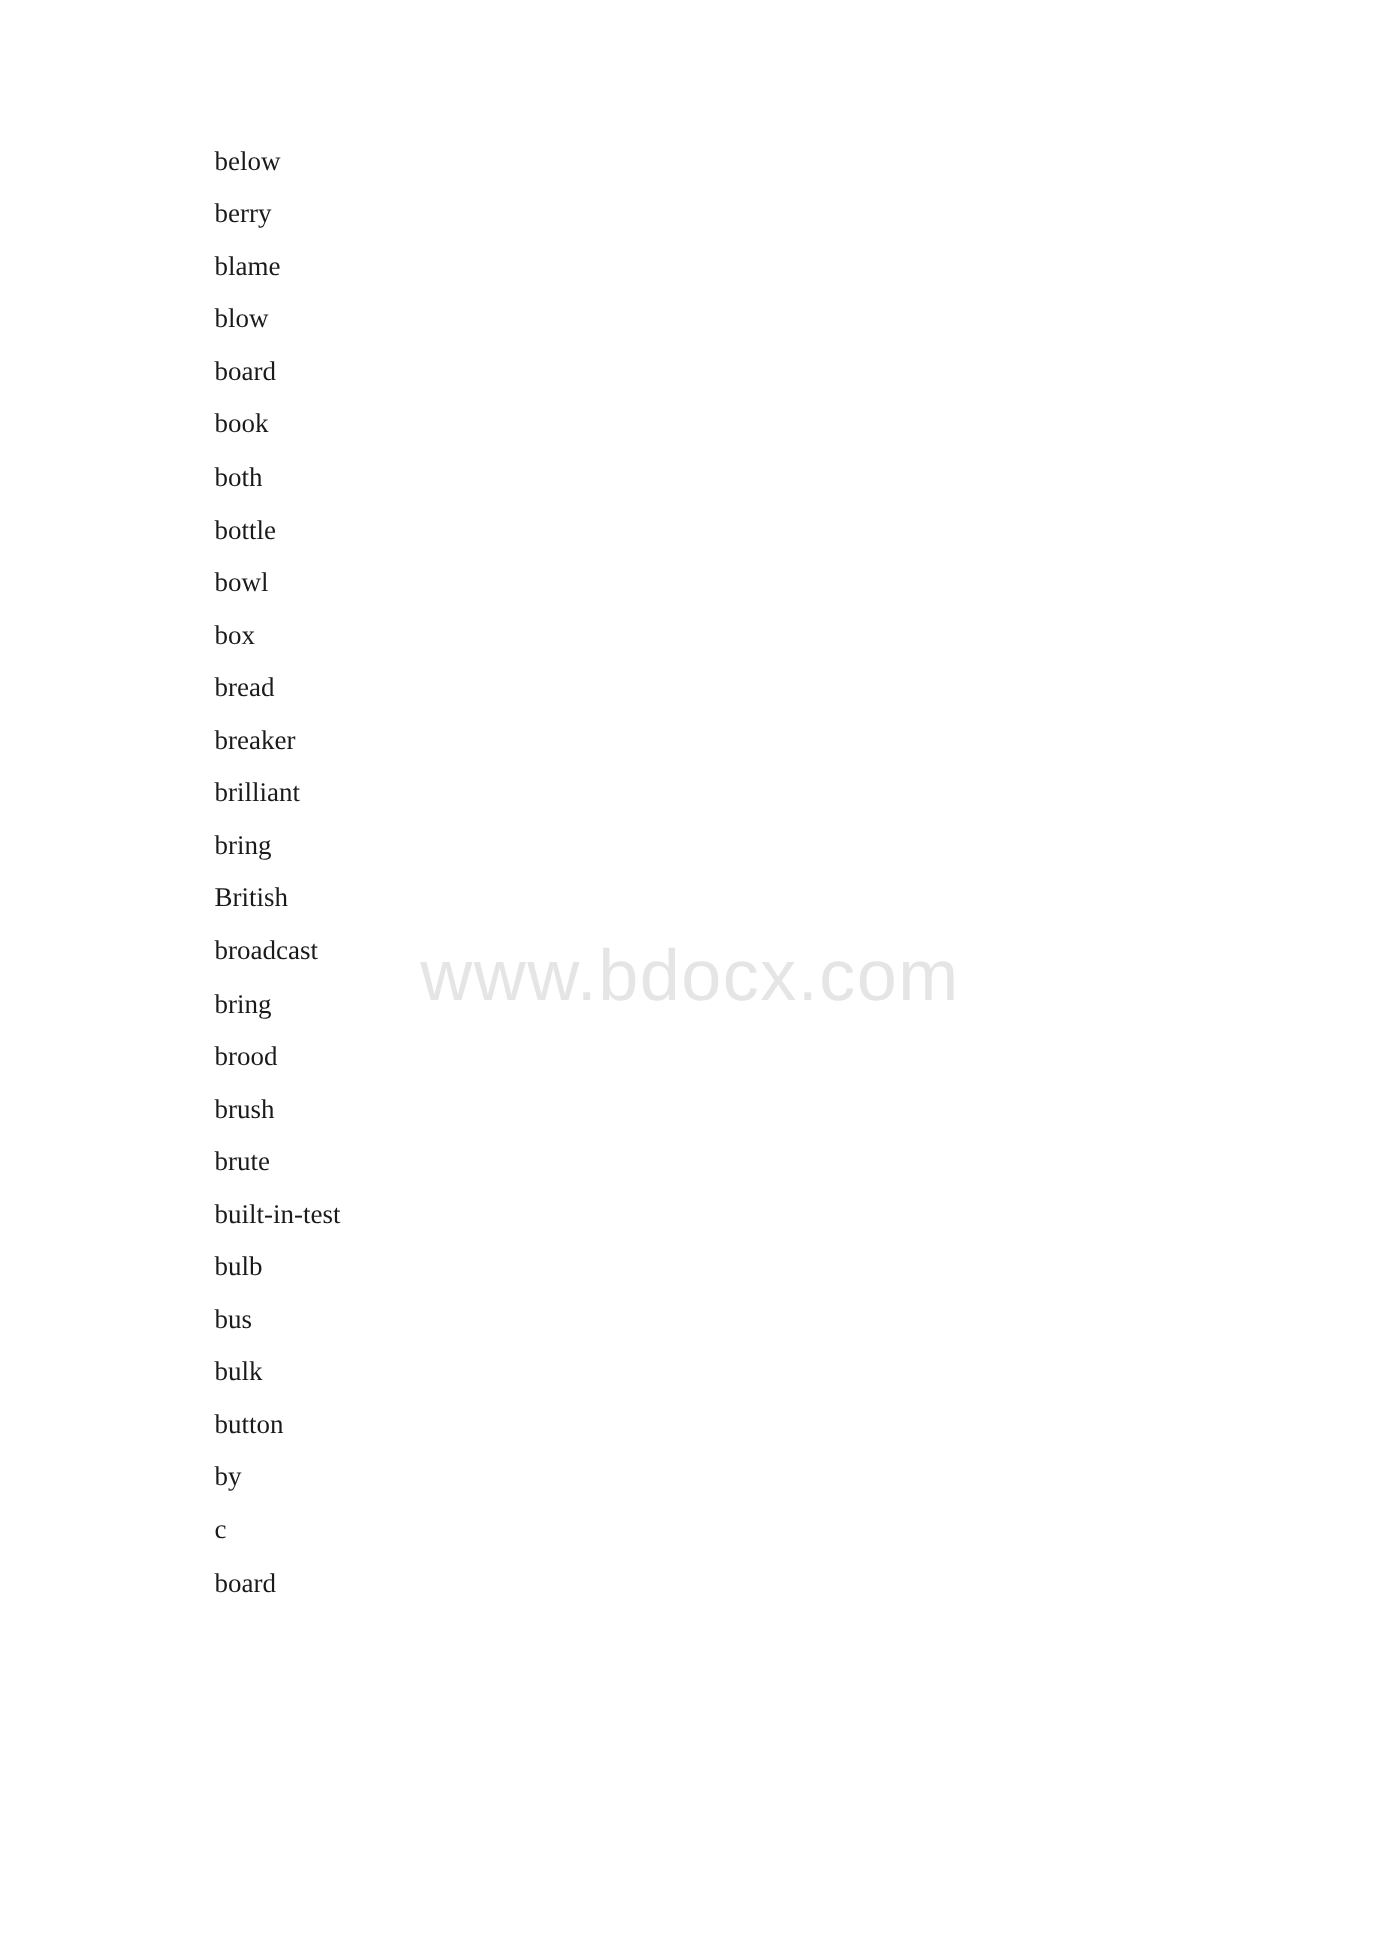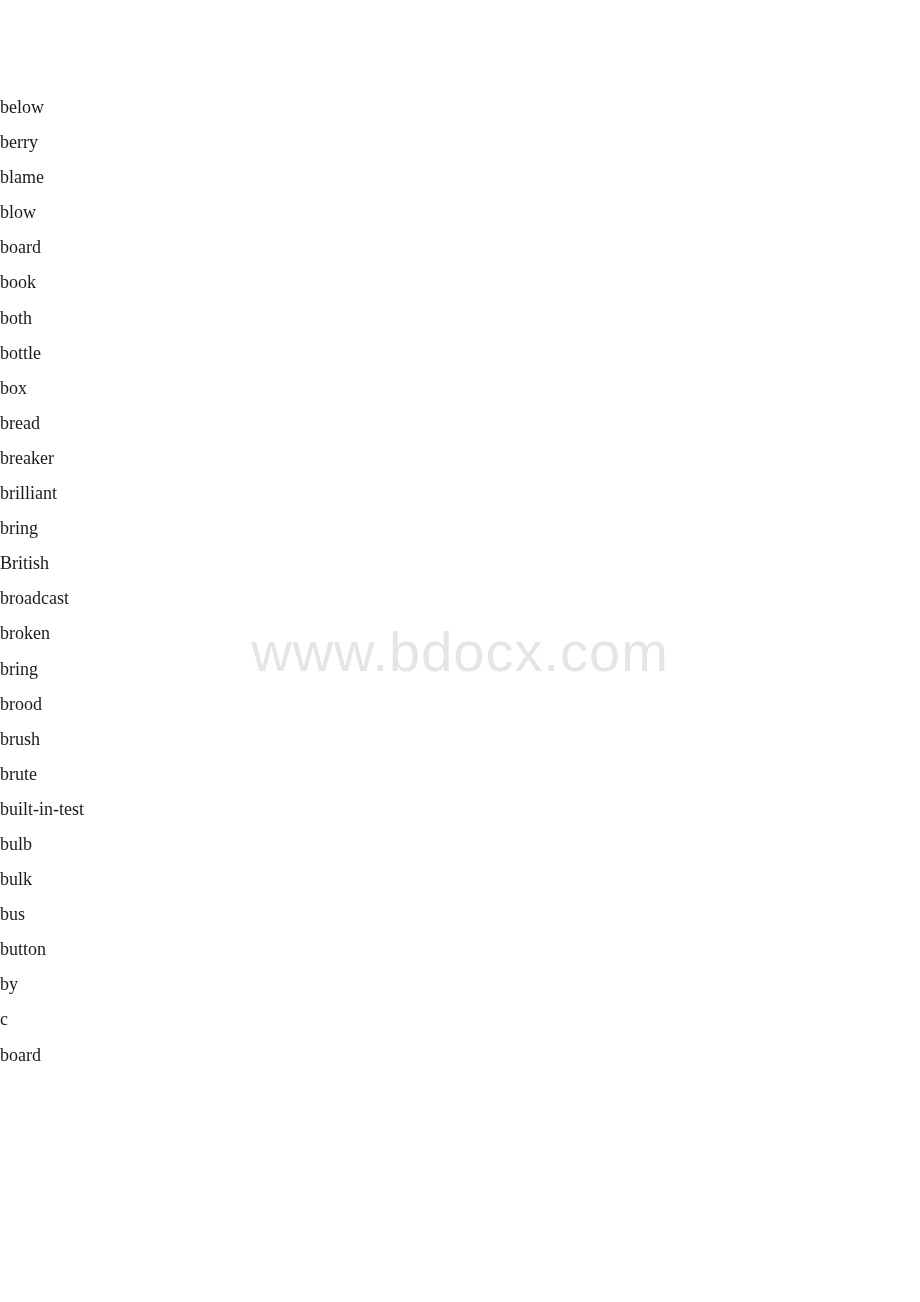--- a/index.html
+++ b/index.html
@@ -13,68 +13,69 @@
       font-family: Georgia, 'Times New Roman', Times, serif;
       font-size: 18px;
       color: #1a1a1a;
       width: 920px;
       min-height: 1302px;
       position: relative;
     }
 
     .word-list {
       padding-top: 90px;
+      padding-left: 143px;
     }
 
     .word-item {
       line-height: 1.95;
       display: block;
     }
 
     .watermark {
       position: absolute;
       top: 50%;
       left: 50%;
       transform: translate(-50%, -50%);
-      font-size: 56px;
+      font-size: 48px;
       color: rgba(180, 180, 180, 0.35);
       white-space: nowrap;
       pointer-events: none;
       font-family: Arial, sans-serif;
       font-weight: normal;
       letter-spacing: 1px;
     }
   </style>
 </head>
 <body>
 
 <div class="word-list">
 <span class="word-item">below</span>
     <span class="word-item">berry</span>
     <span class="word-item">blame</span>
     <span class="word-item">blow</span>
     <span class="word-item">board</span>
     <span class="word-item">book</span>
     <span class="word-item">both</span>
     <span class="word-item">bottle</span>
+    <span class="word-item">bowl</span>
     <span class="word-item">box</span>
     <span class="word-item">bread</span>
     <span class="word-item">breaker</span>
     <span class="word-item">brilliant</span>
     <span class="word-item">bring</span>
     <span class="word-item">British</span>
     <span class="word-item">broadcast</span>
-    <span class="word-item">broken</span>
     <span class="word-item">bring</span>
     <span class="word-item">brood</span>
     <span class="word-item">brush</span>
     <span class="word-item">brute</span>
     <span class="word-item">built-in-test</span>
     <span class="word-item">bulb</span>
+    <span class="word-item">bus</span>
     <span class="word-item">bulk</span>
-    <span class="word-item">bus</span>
     <span class="word-item">button</span>
     <span class="word-item">by</span>
     <span class="word-item">c</span>
     <span class="word-item">board</span>
   </div>
 
 <div class="watermark">www.bdocx.com</div>
 
 </body></html>

